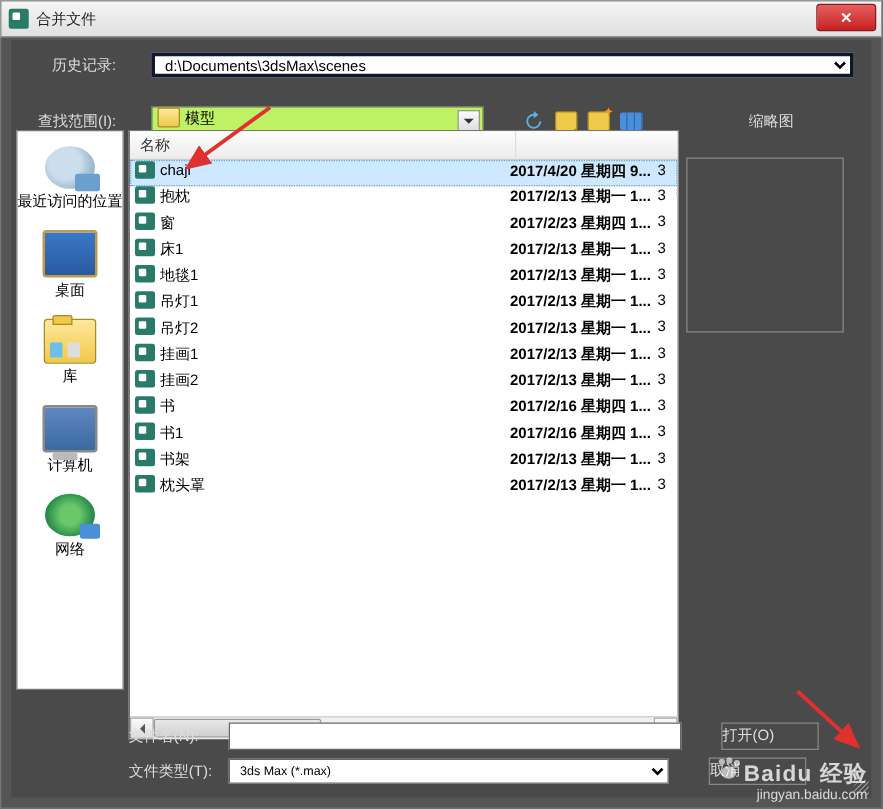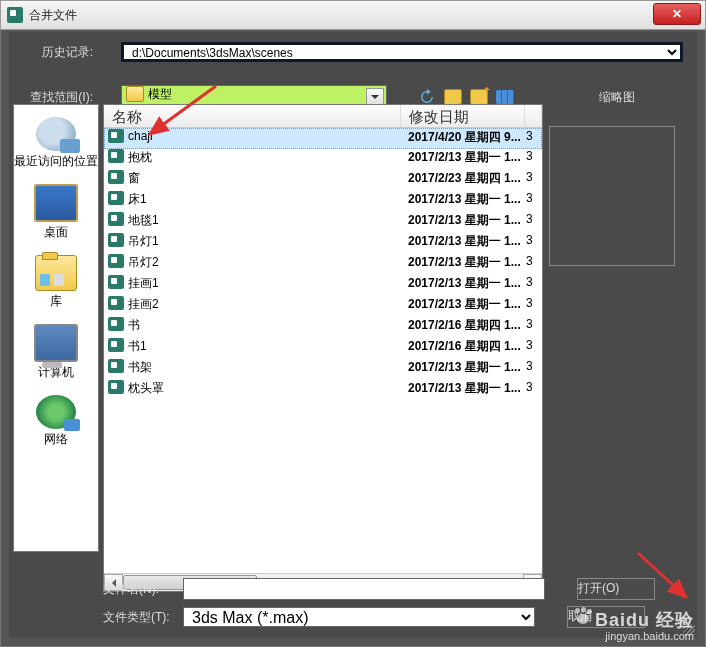--- a/index.html
+++ b/index.html
@@ -36,21 +36,21 @@
   .ic-desktop{background:linear-gradient(#3a78c8,#2a5aa0);border:2px solid #be9a4a;border-radius:3px;width:36px;height:28px;margin:2px auto;}
   .ic-lib{background:linear-gradient(#ffe79c,#f0c94a);border:1px solid #a98b20;border-radius:3px;width:36px;height:28px;margin:2px auto;position:relative;}
   .ic-lib::before{content:'';position:absolute;left:6px;top:-4px;width:14px;height:6px;background:#f0c94a;border:1px solid #a98b20;border-radius:2px 2px 0 0;}
   .ic-lib::after{content:'';position:absolute;left:4px;bottom:4px;width:10px;height:12px;background:#6ac0e8;border-radius:1px;box-shadow:14px 0 #ddd;}
   .ic-computer{background:linear-gradient(#6088c0,#3a6aa0);border:2px solid #888;border-radius:3px;width:32px;height:24px;margin:2px auto 0;position:relative;}
   .ic-computer::after{content:'';position:absolute;left:6px;bottom:-8px;width:20px;height:6px;background:#bbb;border-radius:2px;}
   .ic-net{width:34px;height:34px;margin:0 auto;background:radial-gradient(circle,#6ac86a 30%,#2a8a4a 70%);border-radius:50%;position:relative;}
   .ic-net::after{content:'';position:absolute;right:-4px;bottom:-2px;width:16px;height:12px;background:#4a90d9;border-radius:2px;}
   
   .filelist{position:absolute;left:94px;top:72px;width:438px;height:486px;background:#fff;border:1px solid #777;display:flex;flex-direction:column;}
-  .fl-header{height:22px;background:linear-gradient(#fdfdfd,#ececec);border-bottom:1px solid #ccc;display:flex;font-size:15px;color:#333;}
+  .fl-header{height:22px;background:linear-gradient(#fdfdfd,#ececec);border-bottom:1px solid #ccc;display:flex;font-size:12px;color:#333;flex-direction:column;}
   .fl-header .col{padding:3px 8px;border-right:1px solid #ddd;}
   .col-name{width:292px;} .col-date{width:112px;} .col-last{flex:1;}
   .fl-body{flex:1;overflow:hidden;}
   .fl-row{height:21px;display:flex;padding:0 4px;}
   .fl-row.selected{background:#cde8ff;border:1px dotted #6aa0d0;padding:0 3px;height:19px;}
   .file-ico{width:16px;height:14px;background:#2a7a6a;border-radius:2px;margin-right:4px;position:relative;flex-shrink:0;}
   .file-ico::after{content:'';position:absolute;left:3px;top:3px;width:6px;height:6px;background:#fff;border-radius:1px;}
   .fl-row .nm{width:280px;white-space:nowrap;overflow:hidden;}
   .fl-row .dt{width:118px;white-space:nowrap;overflow:hidden;font-weight:bold;}
   .fl-row .ls{flex:1;}
@@ -60,21 +60,21 @@
   .sb-arrow.r::after{content:'';border:4px solid transparent;border-left-color:#555;margin-right:-3px;}
   .sb-track{flex:1;height:15px;position:relative;}
   .sb-thumb{position:absolute;left:0;top:0;height:13px;width:132px;background:linear-gradient(#e8e8e8,#cfcfcf);border:1px solid #999;border-radius:2px;}
   .sb-thumb::after{content:'';position:absolute;left:50%;top:3px;width:1px;height:7px;background:#aaa;box-shadow:-3px 0 #aaa,3px 0 #aaa;}
   
   .thumb-pane{position:absolute;right:22px;top:94px;width:124px;height:138px;border:1px solid #888;background:#4a4a4a;}
   
   .bottom{position:absolute;left:94px;right:10px;bottom:4px;}
   .b-row{display:flex;align-items:center;margin-bottom:6px;}
   .b-row .lbl2{color:#ddd;width:80px;}
-  .b-row input,.b-row select{flex:0 0 352px;height:20px;background:#fff;border:1px solid #666;font-size:16px;padding:0 4px;}
+  .b-row input,.b-row select{flex:0 0 352px;height:20px;background:#fff;border:1px solid #666;font-size:10px;padding:0 4px;}
   .b-btn{width:76px;height:20px;background:#4a4a4a;border:1px solid #888;color:#ddd;margin-left:32px;text-align:left;line-height:19px;}
   
   .red-arrow{position:absolute;pointer-events:none;}
   .watermark{position:absolute;right:12px;bottom:4px;color:rgba(255,255,255,0.78);font-size:11px;text-align:right;line-height:14px;}
   .watermark .big{font-size:18px;font-weight:bold;letter-spacing:1px;}
   .watermark .paw{display:inline-block;width:20px;height:18px;position:relative;margin-right:2px;opacity:.8;}
   .watermark .paw::before{content:'';position:absolute;left:4px;top:6px;width:12px;height:10px;background:rgba(255,255,255,0.78);border-radius:50%;}
   .watermark .paw::after{content:'';position:absolute;left:2px;top:0;width:5px;height:5px;background:rgba(255,255,255,0.78);border-radius:50%;box-shadow:6px -1px rgba(255,255,255,0.78),12px 1px rgba(255,255,255,0.78);}
   .resize-grip{position:absolute;right:2px;bottom:2px;width:12px;height:12px;background:repeating-linear-gradient(135deg,#888 0 1px,transparent 1px 3px);}
 </style>

